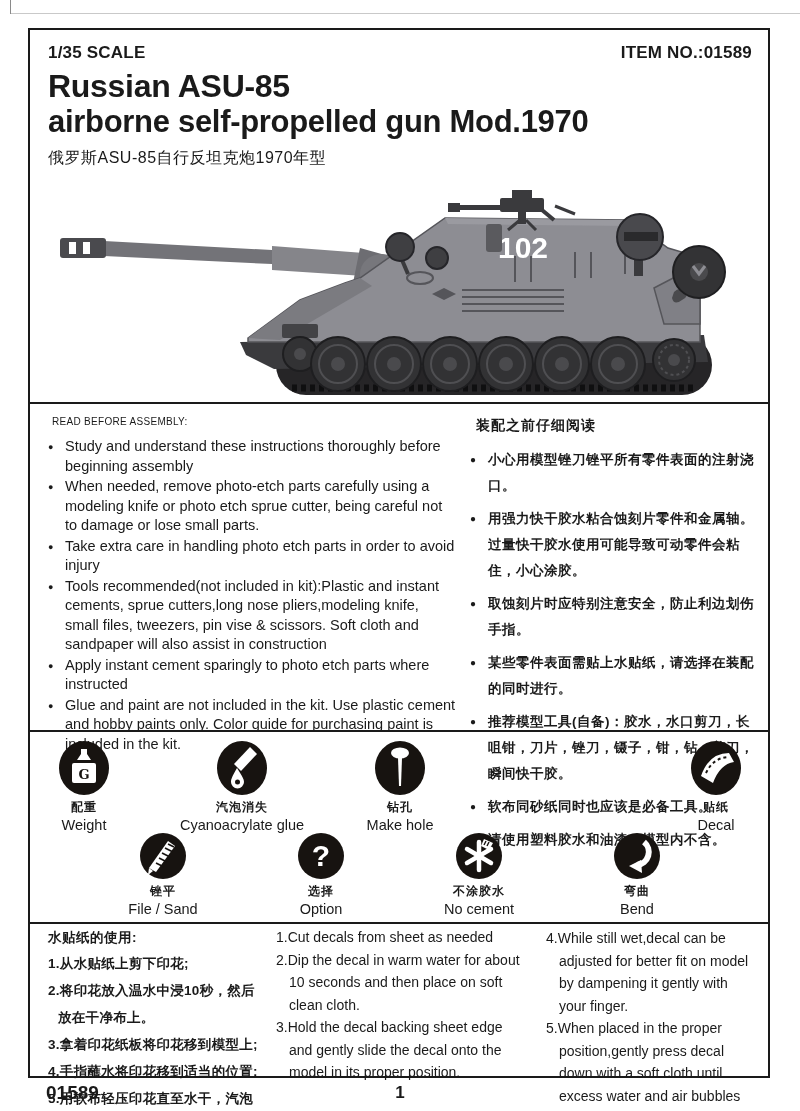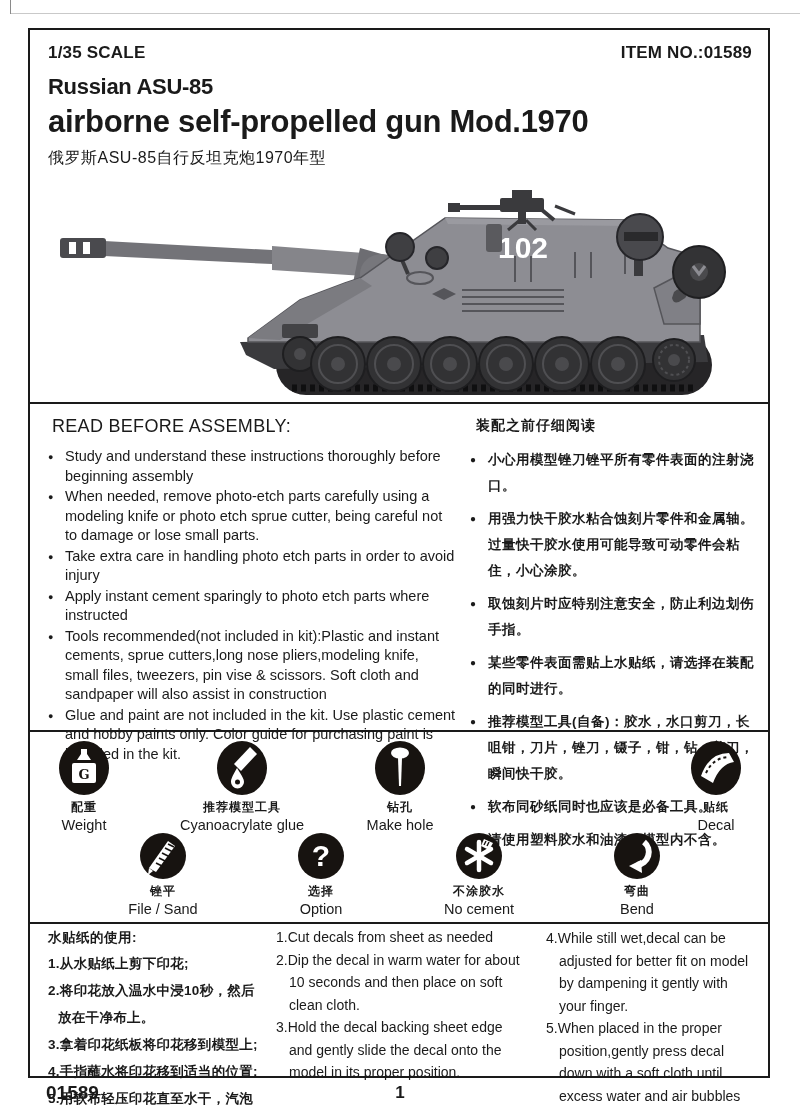--- a/index.html
+++ b/index.html
@@ -9,37 +9,37 @@
   .scan-edge-top { position:absolute; top:13px; left:10px; right:0; height:1px; background:#c9c9c9; }
   .scan-edge-left { position:absolute; top:0; left:10px; width:1px; height:14px; background:#8a8a8a; }
 
   .sheet { position:absolute; left:28px; top:28px; width:742px; height:1050px; border:2px solid #1a1a1a; background:#fff; }
 
   
   .hdr { position:absolute; top:13px; left:18px; right:16px; }
   .hdr-row { display:flex; justify-content:space-between; align-items:baseline; }
   .scale-label { font-size:17px; font-weight:bold; letter-spacing:0.2px; }
   .item-no { font-size:17px; font-weight:bold; letter-spacing:0.2px; }
-  .title { font-size:22px; font-weight:bold; line-height:35px; letter-spacing:-0.3px; margin-top:6px; }
+  .title { font-size:32px; font-weight:bold; line-height:35px; letter-spacing:-0.3px; margin-top:6px; }
   .title2 { font-size:31px; font-weight:bold; line-height:35px; letter-spacing:-0.3px; }
   .subtitle { font-size:16px; margin-top:9px; letter-spacing:0.5px; }
 
   
   .tank-wrap { position:absolute; top:160px; left:12px; width:716px; height:212px; }
 
   .divider { position:absolute; left:-2px; right:-2px; height:2px; background:#1a1a1a; }
   .div1 { top:372px; }
   .div2 { top:700px; }
   .div3 { top:892px; }
 
   
   .read { position:absolute; top:382px; left:18px; right:12px; display:flex; }
   .read-left { width:408px; }
   .read-right { flex:1; padding-left:14px; }
-  .read-h-en { font-size:18px; letter-spacing:0.3px; margin:4px 0 10px 4px; }
+  .read-h-en { font-size:10px; letter-spacing:0.3px; margin:4px 0 10px 4px; }
   .read-h-cn { font-size:14px; font-weight:bold; margin:5px 0 12px 6px; letter-spacing:1px; }
   ul.b-en { list-style:none; }
   ul.b-en li { position:relative; font-size:14.5px; line-height:19.5px; padding-left:17px; margin-bottom:1px; }
   ul.b-en li::before { content:"●"; position:absolute; left:0; top:1px; font-size:9px; }
   ul.b-cn { list-style:none; }
   ul.b-cn li { position:relative; font-size:13.5px; line-height:26px; padding-left:18px; margin-bottom:7px; font-weight:bold; letter-spacing:0.5px; }
   ul.b-cn li::before { content:"●"; position:absolute; left:0; top:0; font-size:10px; }
 
   
   .symbols { position:absolute; top:700px; left:0; right:0; height:192px; }
@@ -188,22 +188,22 @@
 
     <div class="divider div1"></div>
 
     <div class="read">
       <div class="read-left">
         <div class="read-h-en">READ BEFORE ASSEMBLY:</div>
         <ul class="b-en">
           <li>Study and understand these instructions thoroughly before beginning assembly</li>
           <li>When needed, remove photo-etch parts carefully using a modeling knife or photo etch sprue cutter, being careful not to damage or lose small parts.</li>
           <li>Take extra care in handling photo etch parts in order to avoid injury</li>
+          <li>Tools recommended(not included in kit):Plastic and instant cements, sprue cutters,long nose pliers,modeling knife, small files, tweezers, pin vise &amp; scissors. Soft cloth and sandpaper will also assist in construction</li>
           <li>Apply instant cement sparingly to photo etch parts where instructed</li>
-          <li>Tools recommended(not included in kit):Plastic and instant cements, sprue cutters,long nose pliers,modeling knife, small files, tweezers, pin vise &amp; scissors. Soft cloth and sandpaper will also assist in construction</li>
           <li>Glue and paint are not included in the kit. Use plastic cement and hobby paints only. Color guide for purchasing paint is included in the kit.</li>
         </ul>
       </div>
       <div class="read-right">
         <div class="read-h-cn">装配之前仔细阅读</div>
         <ul class="b-cn">
           <li>小心用模型锉刀锉平所有零件表面的注射浇口。</li>
           <li>用强力快干胶水粘合蚀刻片零件和金属轴。过量快干胶水使用可能导致可动零件会粘住，小心涂胶。</li>
           <li>取蚀刻片时应特别注意安全，防止利边划伤手指。</li>
           <li>某些零件表面需贴上水贴纸，请选择在装配的同时进行。</li>
@@ -229,21 +229,21 @@
         <div class="en">Weight</div>
       </div>
 
       <div class="sym" style="left:212px; top:10px;">
         <svg width="52" height="56" viewBox="0 0 52 56">
           <ellipse cx="26" cy="28" rx="25" ry="27" fill="#171310"></ellipse>
           <polygon points="34,7 41,14 25,31 18,24" fill="#ffffff"></polygon>
           <path d="M21 28 c-5 9 -6 11 -6 14 a6.5 6.5 0 0 0 13 0 c0 -3 -1.5 -5 -7 -14 z" fill="#ffffff"></path>
           <circle cx="21.5" cy="42" r="2.5" fill="#171310"></circle>
         </svg>
-        <div class="cn">推荐模型工具</div>
+        <div class="cn">汽泡消失</div>
         <div class="en">Cyanoacrylate glue</div>
       </div>
 
       <div class="sym" style="left:370px; top:10px;">
         <svg width="52" height="56" viewBox="0 0 52 56">
           <ellipse cx="26" cy="28" rx="25" ry="27" fill="#171310"></ellipse>
           <ellipse cx="26" cy="13" rx="9" ry="5.5" fill="#ffffff"></ellipse>
           <polygon points="24,18 28,18 27,46 25,46" fill="#ffffff"></polygon>
         </svg>
         <div class="cn">钻孔</div>

